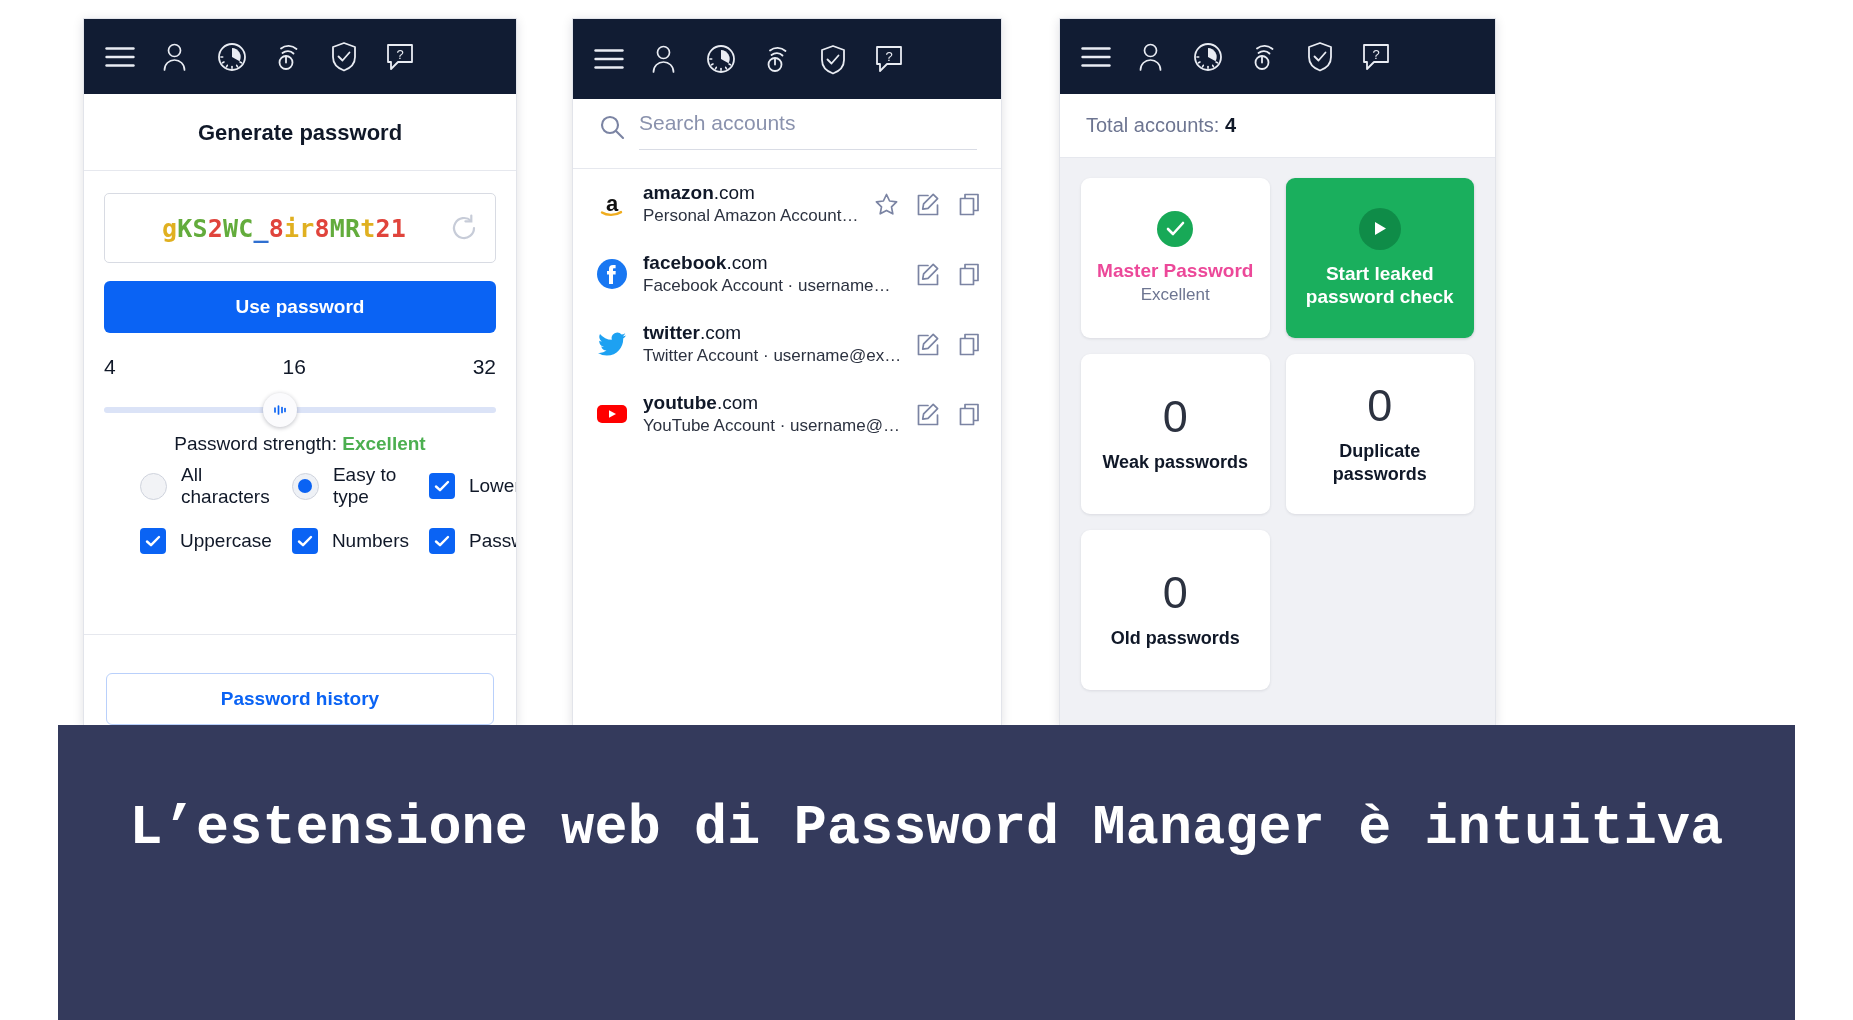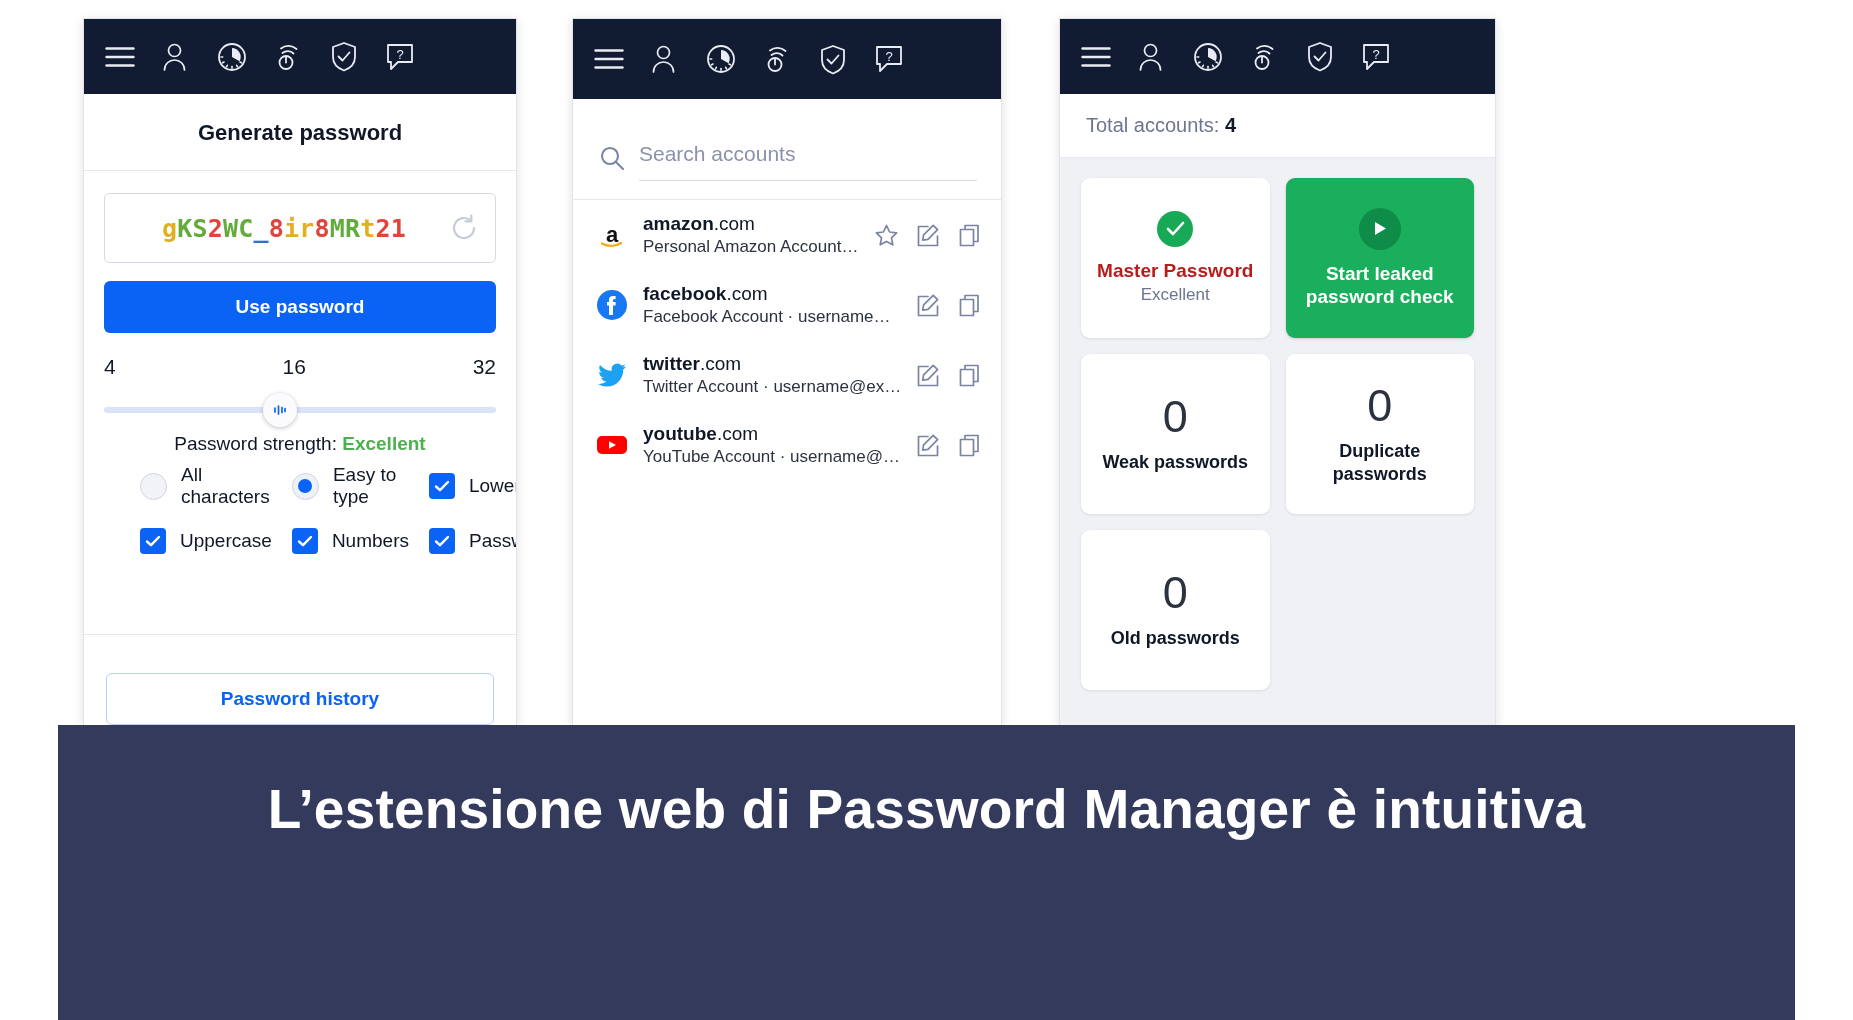--- a/index.html
+++ b/index.html
@@ -182,21 +182,21 @@
     color: #0a63f4;
     font-size: 19px;
     font-weight: bold;
     font-family: "Liberation Sans", sans-serif;
     cursor: pointer;
   }
 
   
   .search-row {
     display: flex; align-items: center; gap: 14px;
-    padding: 39px 24px 0 26px;
+    padding: 8px 24px 0 26px;
     flex: none;
   }
   .search-icon { color: #7b84a3; flex: none; }
   .search-input {
     flex: 1;
     border: none;
     border-bottom: 1px solid #d9dce5;
     font-size: 21px;
     color: #101828;
     font-family: "Liberation Sans", sans-serif;
@@ -267,37 +267,38 @@
   .badge-check {
     width: 36px; height: 36px; border-radius: 50%;
     background: #18a957; display: flex; align-items: center; justify-content: center;
     margin-bottom: 12px;
   }
   .badge-play {
     width: 42px; height: 42px; border-radius: 50%;
     background: #0f8c48; display: flex; align-items: center; justify-content: center;
     margin-bottom: 12px;
   }
-  .card-title { font-size: 19px; font-weight: bold; color: #b91c1c; line-height: 1.22; }
+  .card-title { font-size: 19px; font-weight: bold; color: #ec4899; line-height: 1.22; }
   .card.green .card-title { color: #ffffff; }
   .card-sub { font-size: 17px; color: #6d7591; margin-top: 3px; }
   .card-num { font-size: 45px; color: #2c3240; font-weight: normal; line-height: 1; margin-bottom: 12px; }
   .card-lbl { font-size: 18px; font-weight: bold; color: #101828; line-height: 1.25; }
 
   
   .caption {
     position: absolute;
     left: 58px; right: 58px;
     bottom: 0;
     height: 295px;
     background: #343a5c;
     display: flex;
     align-items: flex-start;
     justify-content: center;
-    padding-top: 52px;
+    padding-top: 72px;
+    font-family: Liberation Mono, monospace;
   }
   .caption-text {
     color: #ffffff;
     font-size: 55px;
     font-weight: bold;
     letter-spacing: .2px;
     white-space: nowrap;
   }
 </style>
 </head>

